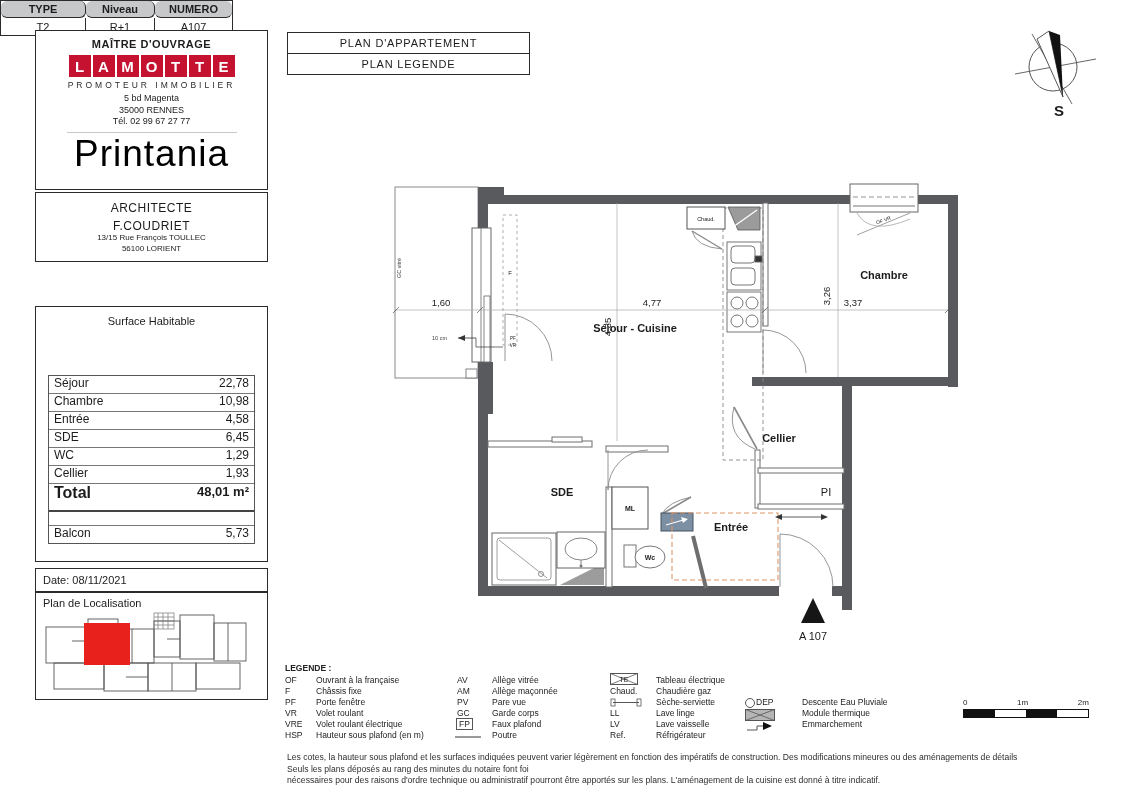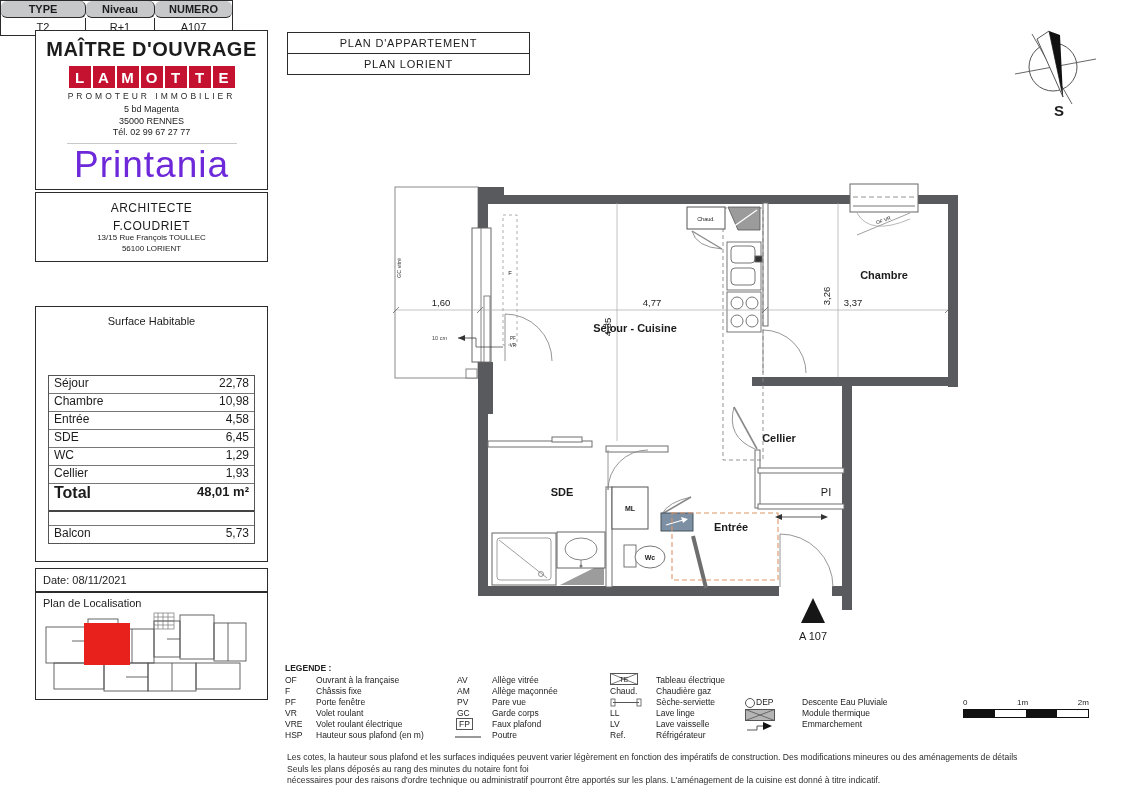--- a/index.html
+++ b/index.html
@@ -3,28 +3,28 @@
 <meta charset="utf-8">
 <style>
   html,body{margin:0;padding:0;}
   body{width:1131px;height:800px;position:relative;background:#fff;
        font-family:"Liberation Sans",sans-serif;color:#1c1c1c;overflow:hidden;}
   .abs{position:absolute;}
   .box{position:absolute;border:1px solid #2b2b2b;background:#fff;box-sizing:border-box;}
   .ctr{text-align:center;}
   
   #owner-box{left:35px;top:30px;width:233px;height:160px;}
-  .owner-title{font-size:20px;font-weight:bold;letter-spacing:.5px;margin-top:7px;}
+  .owner-title{font-size:11px;font-weight:bold;letter-spacing:.5px;margin-top:7px;}
   .logo-row{display:flex;justify-content:center;gap:2px;margin-top:5px;}
   .logo-tile{width:22px;height:22px;background:#c41230;color:#fff;font-weight:bold;
              font-size:15px;display:flex;align-items:center;justify-content:center;}
   .logo-sub{font-size:8.5px;letter-spacing:3px;margin-top:3px;color:#2a2a2a;}
   .owner-addr{font-size:9px;line-height:11.5px;margin-top:3px;}
   .owner-div{width:170px;height:1px;background:#c9c9c9;margin:4px auto 0;}
-  .program{font-size:37px;color:#6d28d9;letter-spacing:1px;margin-top:0px;font-weight:500;}
+  .program{font-size:37px;color:#000000;letter-spacing:1px;margin-top:0px;font-weight:500;}
   #architect-box{left:35px;top:192px;width:233px;height:70px;}
   .arch-t{font-size:12px;margin-top:8px;letter-spacing:.5px;}
   .arch-n{font-size:12px;margin-top:4px;letter-spacing:.5px;}
   .arch-a{font-size:8px;line-height:10.5px;margin-top:0;color:#222;}
   #unit-table{left:35px;top:268px;width:233px;height:36px;border:1px solid #2b2b2b;background:#fff;box-sizing:border-box;}
   .ut-row{display:flex;height:17px;}
   .ut-cell{box-sizing:border-box;border-right:1px solid #2b2b2b;flex:0 0 85px;
            display:flex;align-items:center;justify-content:center;font-size:11px;}
   .ut-cell.c2{flex:0 0 69px;} .ut-cell.c3{flex:1;border-right:none;}
   .ut-head .ut-cell{background:#c7c8ca;font-weight:bold;border-bottom:1px solid #2b2b2b;border-radius:6px;}
@@ -182,21 +182,21 @@
       <line x1="126" y1="2" x2="126" y2="18"></line>
     </g>
     <rect x="42" y="12" width="46" height="42" fill="#e8211d"></rect>
   </svg>
 </div>
 
 <div class="box" id="sheet-title-1">
   <span>PLAN D'APPARTEMENT</span>
 </div>
 <div class="box" id="sheet-title-2">
-  <span>PLAN LORIENT</span>
+  <span>PLAN LEGENDE</span>
 </div>
 
 <svg class="abs" style="left:1012px;top:22px" width="95" height="100" viewBox="0 0 95 100">
   <circle cx="41" cy="45" r="24" stroke="#555" stroke-width="1" fill="none"></circle>
   <line x1="3" y1="52" x2="84" y2="37" stroke="#555" stroke-width="0.9"></line>
   <line x1="20" y1="12" x2="60" y2="82" stroke="#555" stroke-width="0.9"></line>
   <polygon points="25,17 37,9 51,75" fill="#fff" stroke="#444" stroke-width="0.9"></polygon>
   <polygon points="37,9 48,13 51,75" fill="#111"></polygon>
   <text x="47" y="94" font-size="15" font-weight="bold" text-anchor="middle">S</text>
 </svg>

